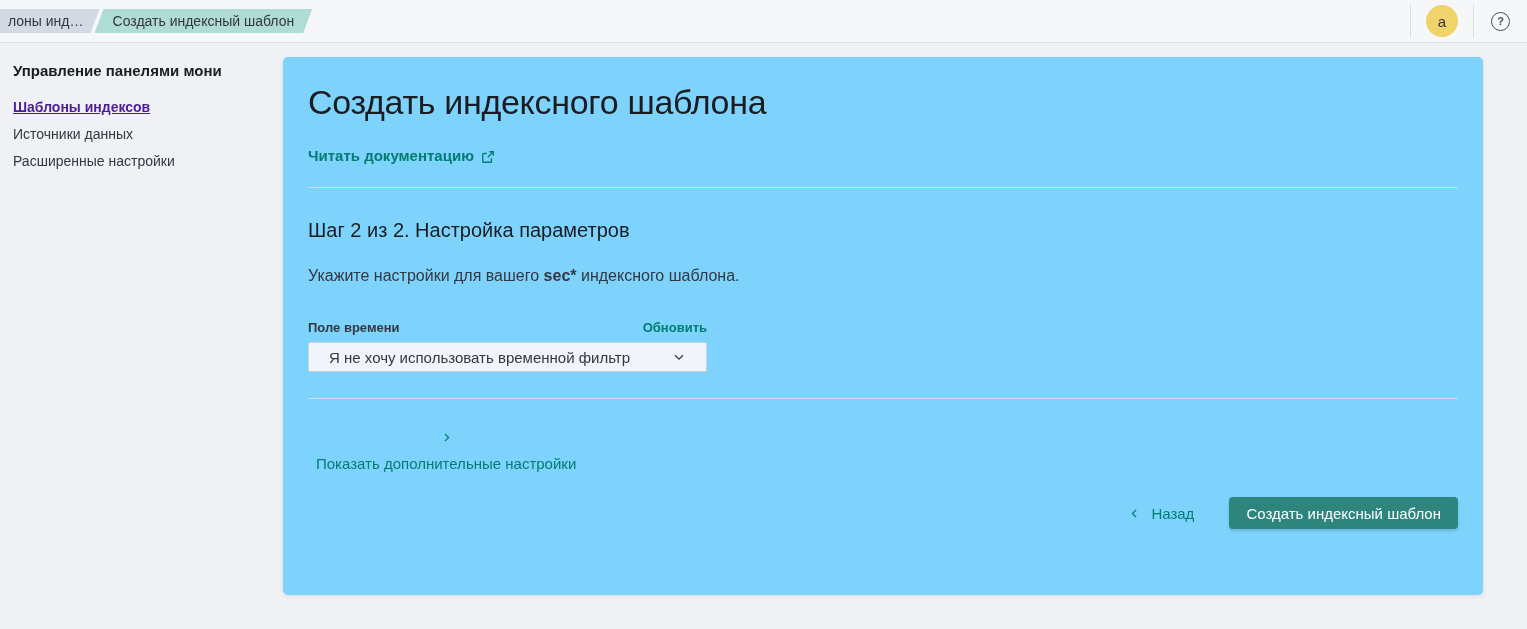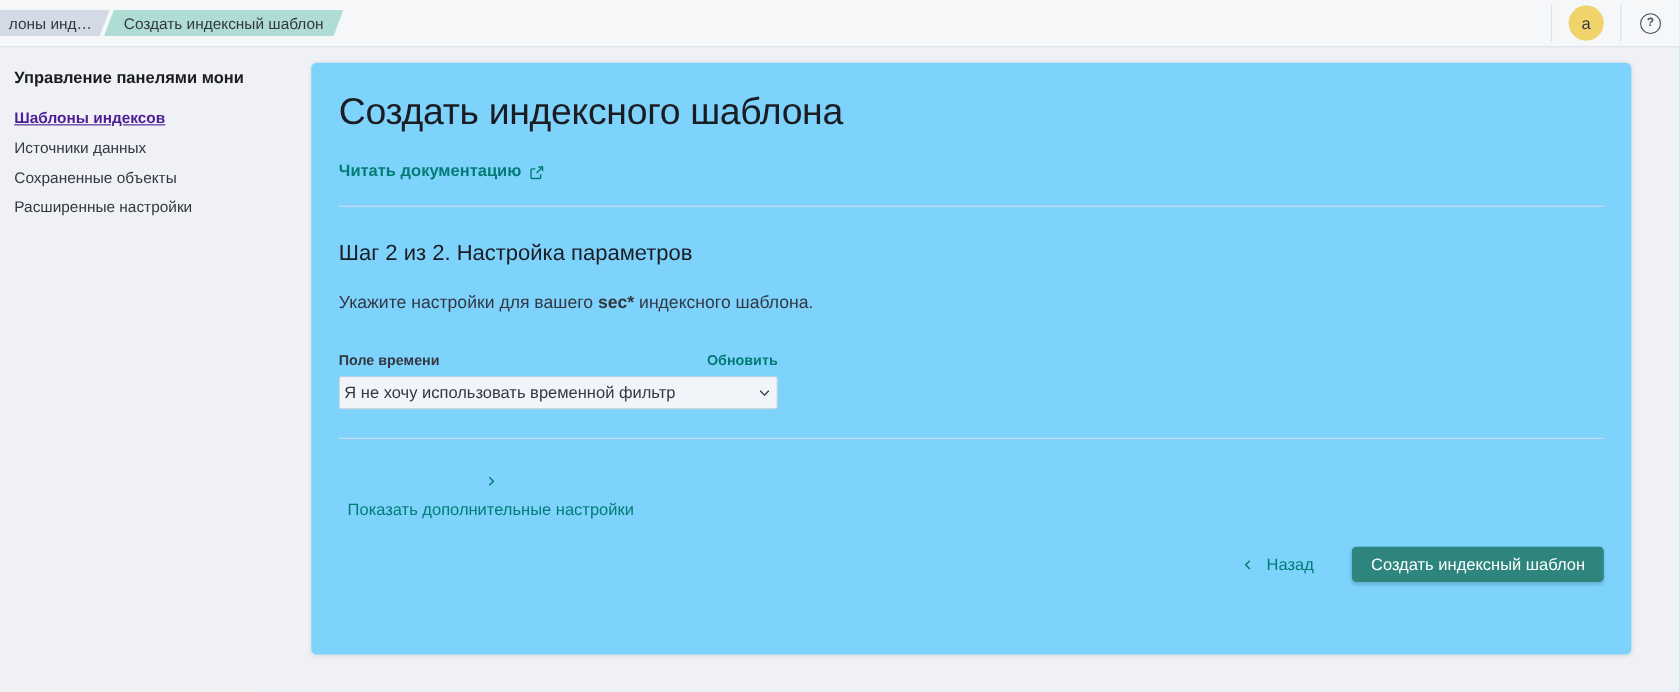--- a/index.html
+++ b/index.html
@@ -158,21 +158,21 @@
     color: #017d73; text-decoration: none; cursor: pointer;
   }
   .select-control {
     width: 399px; height: 30px;
     background: #f1f4f9;
     border: 1px solid #c9d3de;
     border-radius: 2px;
     display: flex;
     align-items: center;
     justify-content: space-between;
-    padding: 0 4px;
+    padding: 0 20px;
     font-size: 15px;
     color: #343741;
     cursor: pointer;
   }
   .hr2 { margin-top: 26px; }
 
   .advanced-toggle {
     display: inline-flex;
     align-items: center;
     gap: 11px;
@@ -233,21 +233,20 @@
     </div>
   </header>
 
   <div class="content">
 
     <aside class="sidebar">
       <h2 class="sidebar-title">Управление панелями мони</h2>
       <nav>
         <a class="side-link active">Шаблоны индексов</a>
         <a class="side-link">Источники данных</a>
-        <a class="side-link">Сохраненные объекты</a>
         <a class="side-link">Расширенные настройки</a>
       </nav>
     </aside>
 
     <main class="panel">
 
       <h1 class="page-title">Создать индексного шаблона</h1>
 
 
       <a class="doc-link">

